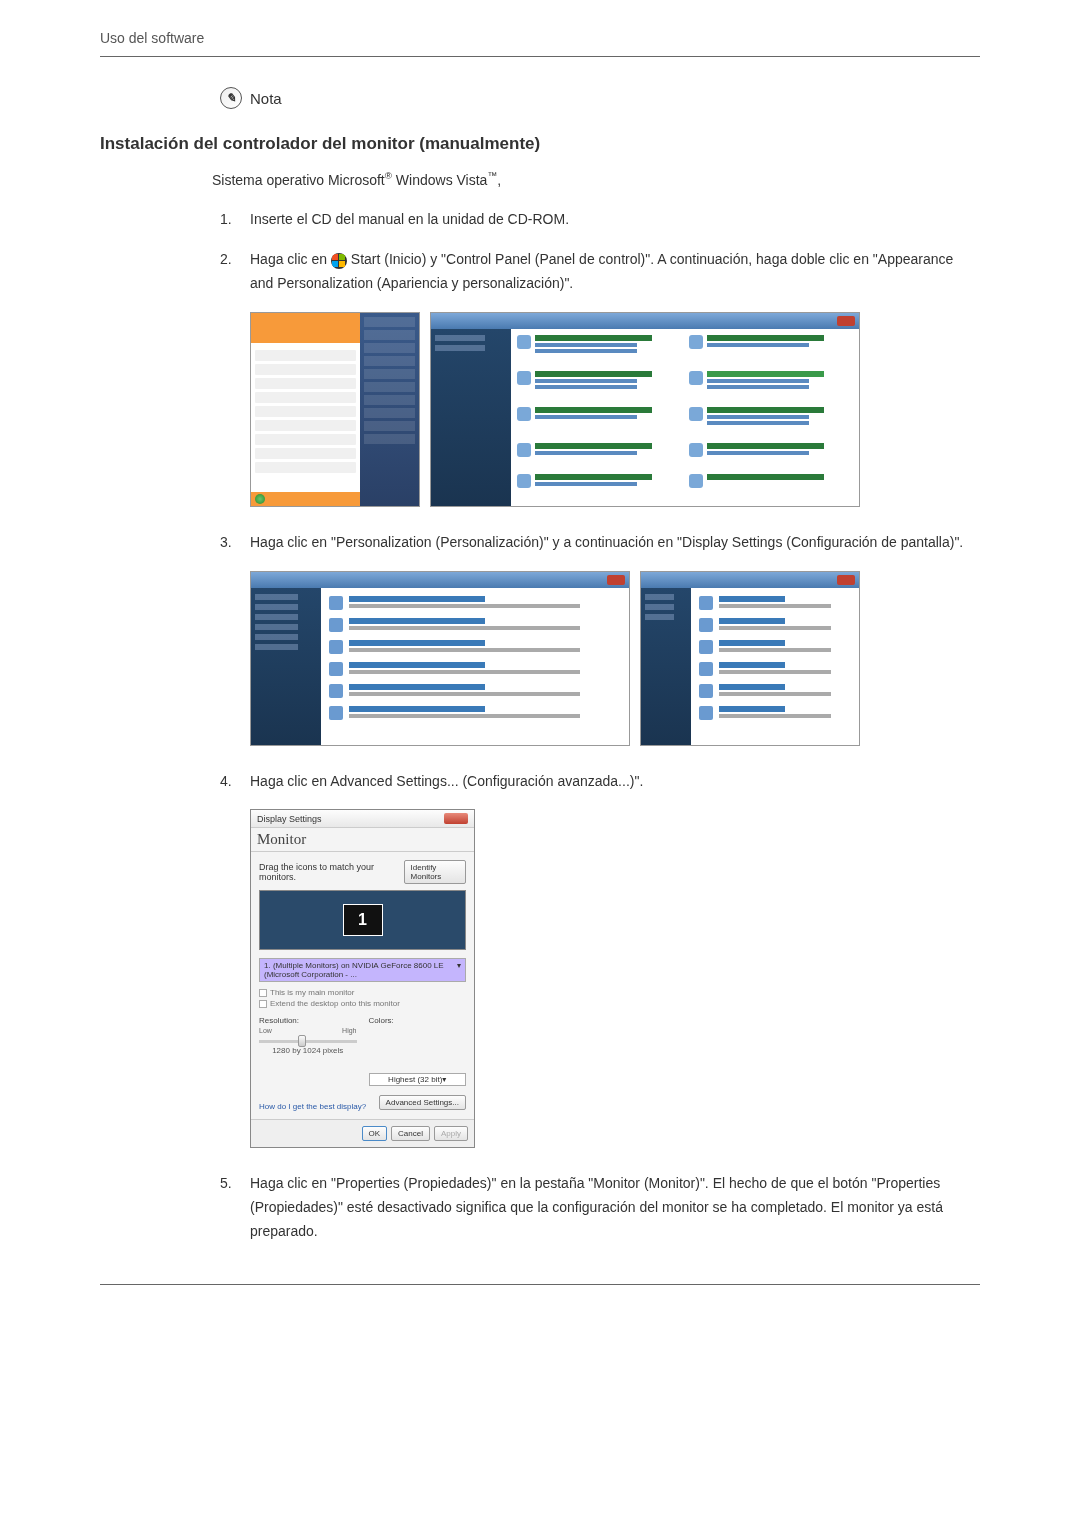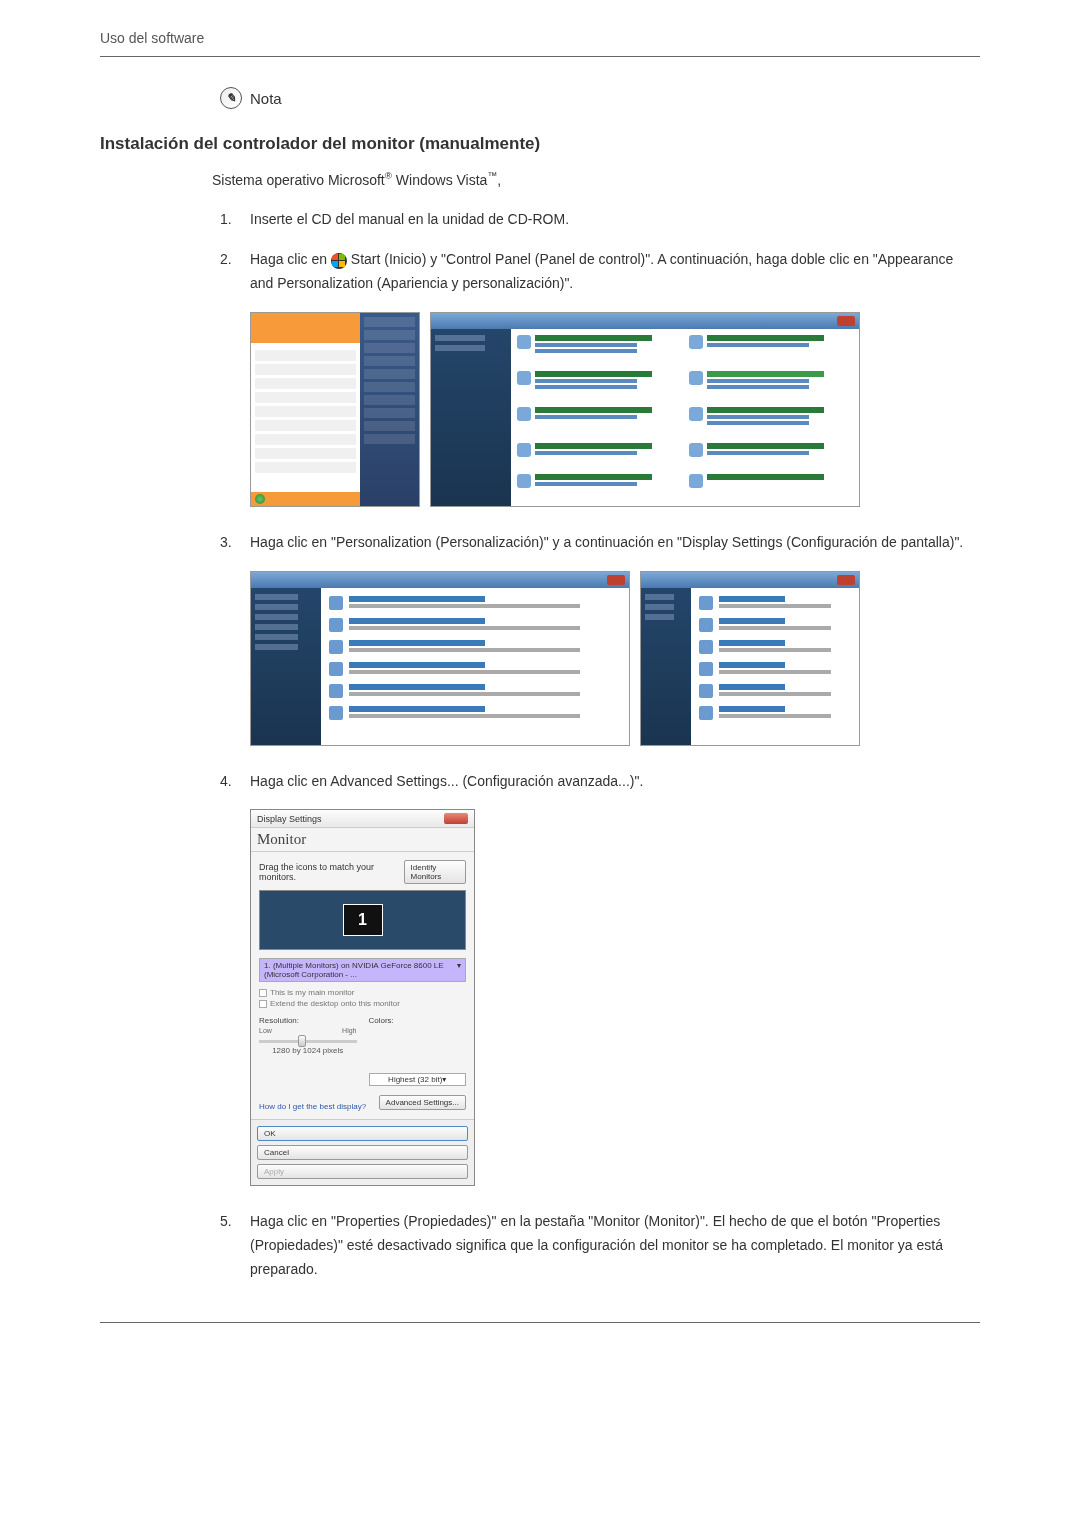--- a/index.html
+++ b/index.html
@@ -416,21 +416,20 @@
       align-items: center;
       margin-top: 8px;
     }
     .ss-ds-footer {
       border-top: 1px solid #ccc;
       padding: 6px;
       display: flex;
       justify-content: flex-end;
       gap: 4px;
       background: #efefef;
-      flex-direction: column;
     }
     .footer-line {
       border-top: 1px solid #666;
       margin-top: 40px;
     }
     sup {
       font-size: 0.7em;
     }
     .windows-icon {
       display:inline-flex;

